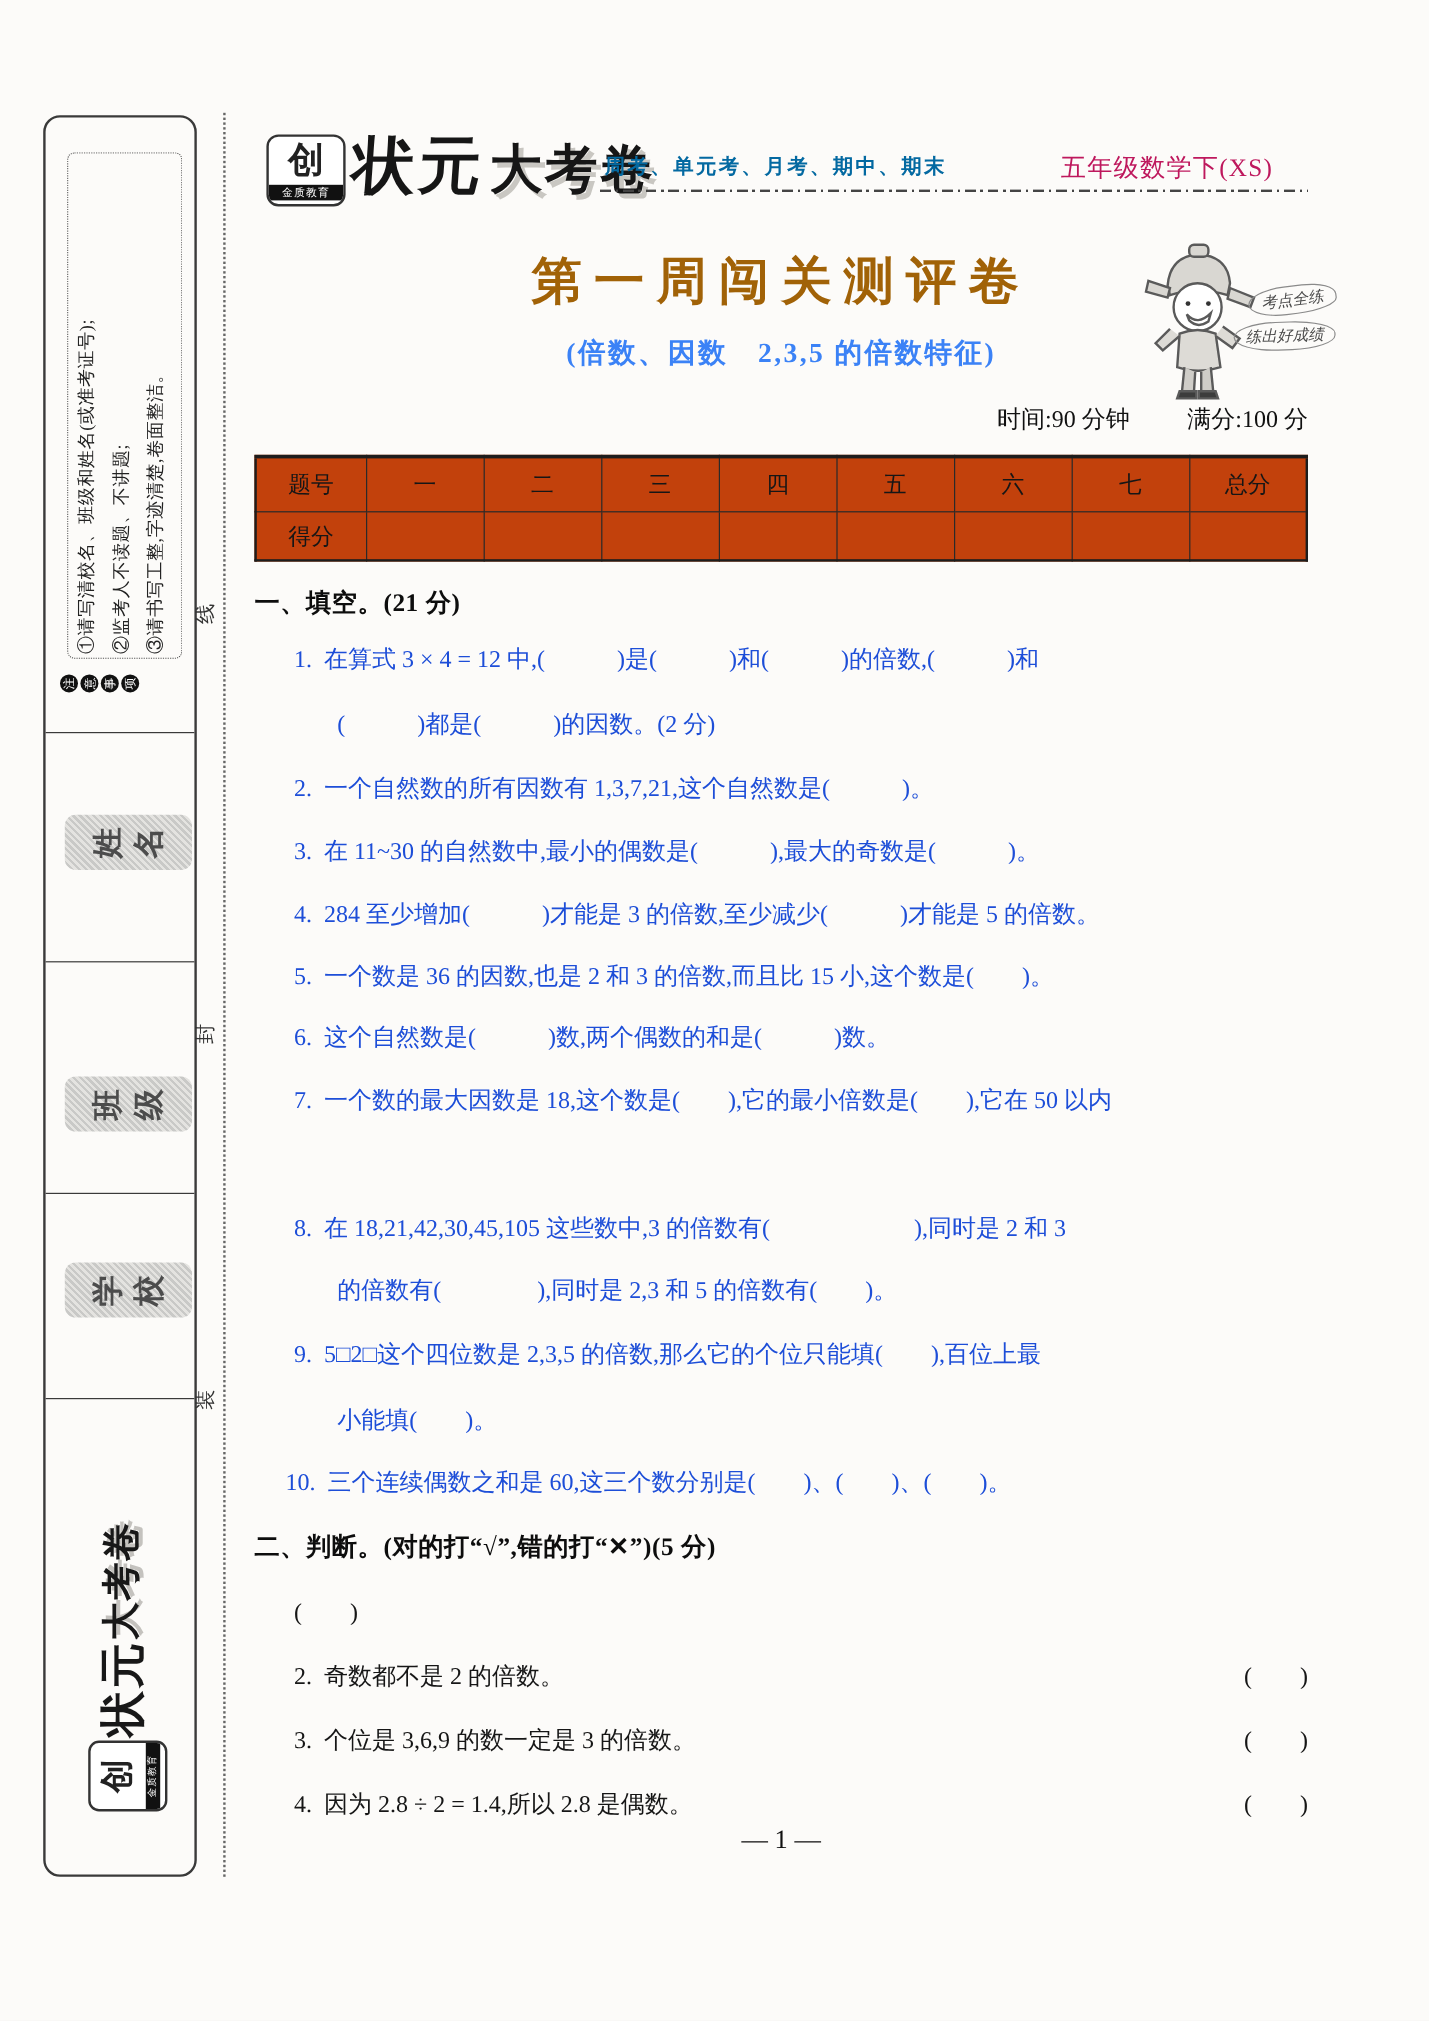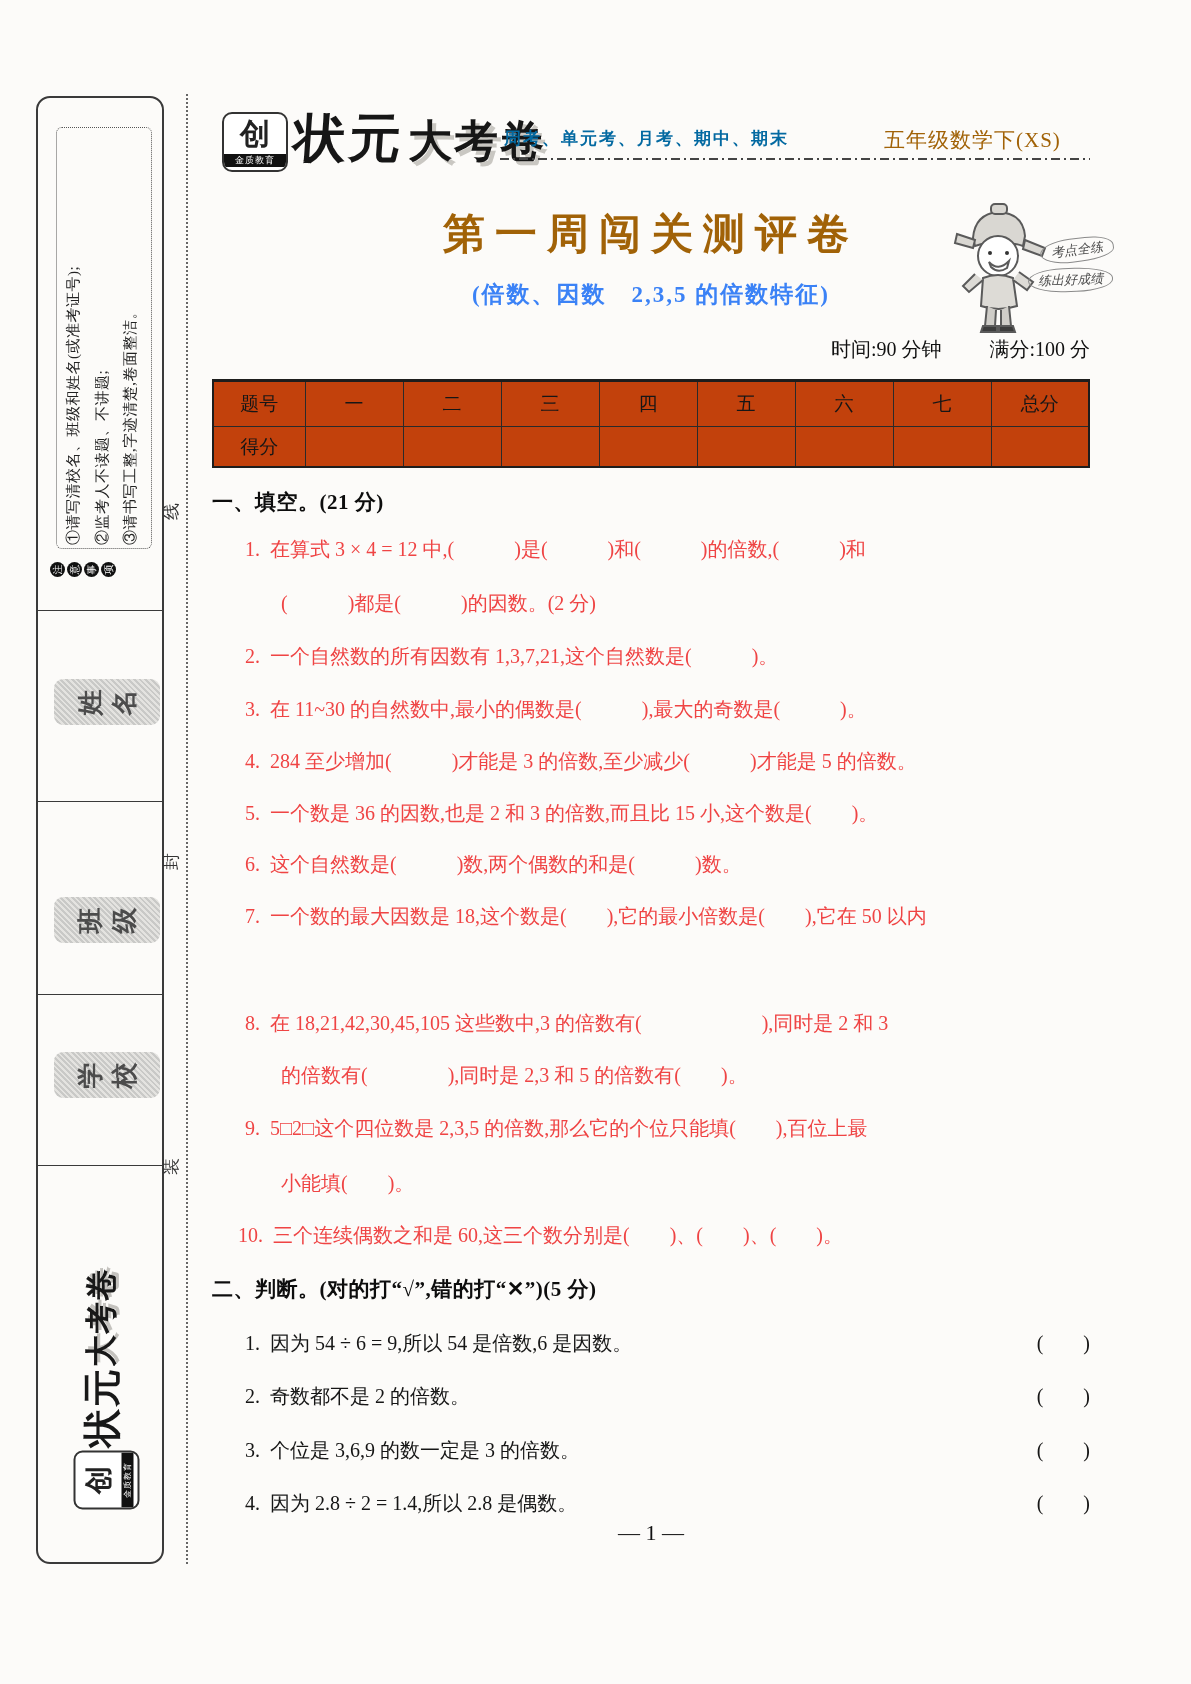--- a/index.html
+++ b/index.html
@@ -35,21 +35,21 @@
 
   
   .hd-badge{position:absolute;left:222px;top:112px;width:62px;height:56px;border:2.5px solid #333;
     border-radius:10px;overflow:hidden;background:#fff;}
   .hd-badge .ch{display:block;text-align:center;font-size:30px;font-weight:bold;line-height:40px;color:#222;}
   .hd-badge .bar{display:block;background:#111;color:#fff;font-size:9px;text-align:center;line-height:13px;letter-spacing:1px;}
   .brand{position:absolute;left:294px;top:104px;white-space:nowrap;}
   .brand .b1{font-size:52px;font-weight:bold;color:#161616;letter-spacing:3px;transform:skewX(-4deg);display:inline-block;}
   .brand .b2{font-size:44px;font-weight:bold;color:#161616;text-shadow:4px 4px 0 #c9c7c2;letter-spacing:2px;}
   .tagline{position:absolute;left:504px;top:127px;font-size:17px;color:#0369a1;letter-spacing:2px;font-weight:bold;}
-  .edition{position:absolute;left:884px;top:126px;font-size:21px;color:#a16207;letter-spacing:1px;}
+  .edition{position:absolute;left:884px;top:126px;font-size:21px;color:#be185d;letter-spacing:1px;}
   .dashdot{position:absolute;height:2px;
     background:repeating-linear-gradient(90deg,#444 0 9px,transparent 9px 13px,#444 13px 15px,transparent 15px 19px);}
 
   
   .exam-title{position:absolute;left:212px;top:206px;width:878px;text-align:center;
     font-size:42px;font-weight:bold;letter-spacing:10px;color:#a16207;}
   .exam-subtitle{position:absolute;left:212px;top:279px;width:878px;text-align:center;
     font-size:23px;font-weight:bold;letter-spacing:2px;color:#3b82f6;}
   .info-line{position:absolute;left:212px;top:336px;width:878px;display:flex;justify-content:flex-end;gap:48px;
     font-size:20px;color:#111;}
@@ -61,21 +61,21 @@
 
   
   table.score{position:absolute;left:212px;top:379px;width:878px;border-collapse:collapse;table-layout:fixed;
     border:2px solid #1d1d1d;border-top-width:3.5px;background:#c2410c;}
   table.score td{border:1.2px solid #2a2a2a;text-align:center;font-size:19px;color:#161616;}
   table.score tr:first-child td{height:42px;}
   table.score tr:last-child td{height:37px;}
 
   
   .sec-heading{position:absolute;left:212px;font-size:21px;font-weight:bold;color:#0d0d0d;letter-spacing:.5px;}
-  .q{position:absolute;left:245px;width:845px;font-size:20px;color:#ef4444;white-space:nowrap;}
+  .q{position:absolute;left:245px;width:845px;font-size:20px;color:#1d4ed8;white-space:nowrap;}
   .q .qnum{display:inline-block;margin-right:10px;}
   .q.cont{left:281px;}
   .q.n10{left:238px;}
   .jrow{position:absolute;left:245px;width:845px;display:flex;justify-content:space-between;
     font-size:20px;color:#161616;white-space:nowrap;}
   .jrow .qnum{margin-right:10px;}
   .footer-page{position:absolute;left:212px;top:1520px;width:878px;text-align:center;font-size:22px;color:#111;}
 </style>
 </head>
 <body>
@@ -221,21 +221,20 @@
   <div class="q cont" style="top:1062px"><span>的倍数有(　　　　),同时是 2,3 和 5 的倍数有(　　)。</span></div>
 
   <div class="q" style="top:1115px"><span class="qnum">9.</span><span>5□2□这个四位数是 2,3,5 的倍数,那么它的个位只能填(　　),百位上最</span></div>
   <div class="q cont" style="top:1170px"><span>小能填(　　)。</span></div>
 
   <div class="q n10" style="top:1222px"><span class="qnum">10.</span><span>三个连续偶数之和是 60,这三个数分别是(　　)、(　　)、(　　)。</span></div>
 
   <div class="sec-heading" style="top:1275px">二、判断。(对的打“√”,错的打“✕”)(5 分)</div>
 
   <div class="jrow" style="top:1330px">
-    <span><span class="qnum">1.</span><span>因为 54 ÷ 6 = 9,所以 54 是倍数,6 是因数。</span></span>
     <span>(　　)</span>
   </div>
   <div class="jrow" style="top:1383px">
     <span><span class="qnum">2.</span><span>奇数都不是 2 的倍数。</span></span>
     <span>(　　)</span>
   </div>
   <div class="jrow" style="top:1437px">
     <span><span class="qnum">3.</span><span>个位是 3,6,9 的数一定是 3 的倍数。</span></span>
     <span>(　　)</span>
   </div>

